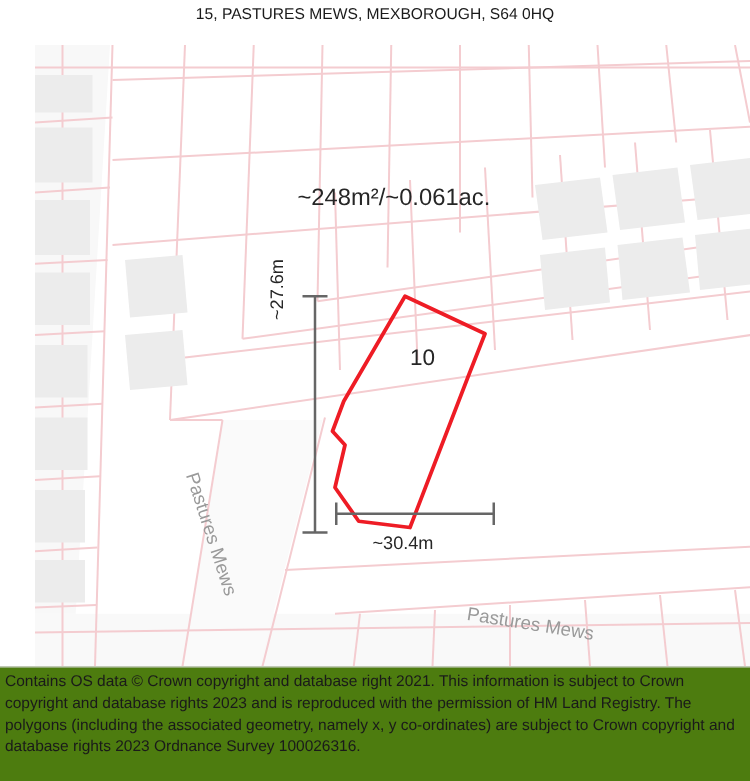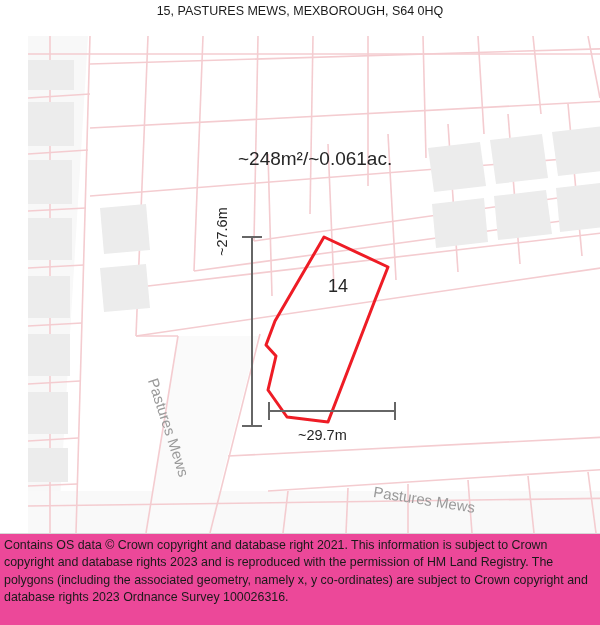--- a/index.html
+++ b/index.html
@@ -114,21 +114,21 @@
     transform: rotate(9deg);
     transform-origin: left top;
   }
   
   .footer {
     position: absolute;
     left: 0;
     top: 533px;
     width: 600px;
     height: 92px;
-    background: #ec4899;
+    background: #4d7c0f;
     padding: 4px 4px 0 4px;
     box-sizing: border-box;
     font-size: 12.4px;
     line-height: 17.4px;
     color: #1a1a1a;
     z-index: 5;
   }
   .footer .sep {
     position: absolute;
     left: 0; top: 0;
@@ -233,23 +233,23 @@
       </g>
 
       <g stroke="#666666" stroke-width="2">
         <line x1="241" y1="375" x2="367" y2="375"></line>
         <line x1="241" y1="366" x2="241" y2="384"></line>
         <line x1="367" y1="366" x2="367" y2="384"></line>
       </g>
     </svg>
 
     <div class="area-label">~248m²/~0.061ac.</div>
-    <div class="plot-number">14</div>
+    <div class="plot-number">10</div>
     <div class="dim-v">~27.6m</div>
-    <div class="dim-h">~29.7m</div>
+    <div class="dim-h">~30.4m</div>
     <div class="street-label street-1">Pastures Mews</div>
     <div class="street-label street-2">Pastures Mews</div>
   </div>
 
   <div class="footer">
     <div class="sep"></div>
     <span>Contains OS data © Crown copyright and database right 2021. This information is subject to Crown copyright and database rights 2023 and is reproduced with the permission of HM Land Registry. The polygons (including the associated geometry, namely x, y co-ordinates) are subject to Crown copyright and database rights 2023 Ordnance Survey 100026316.</span>
   </div>
 
 </div>

